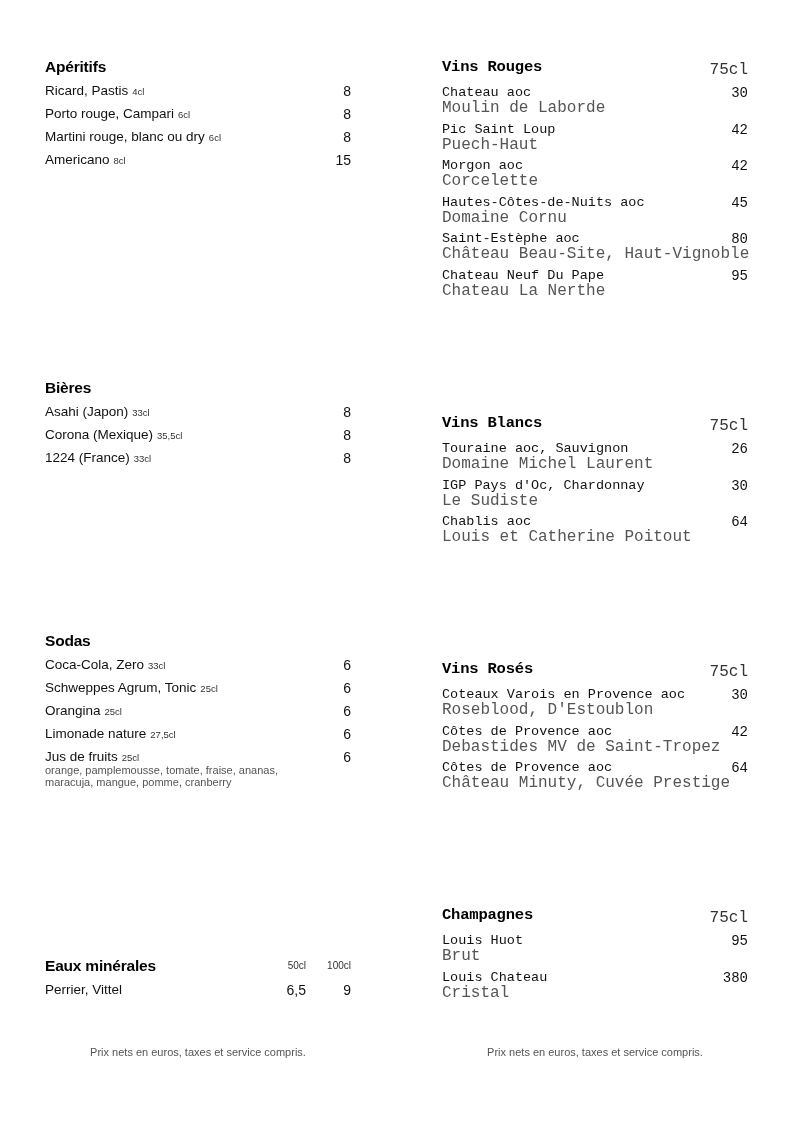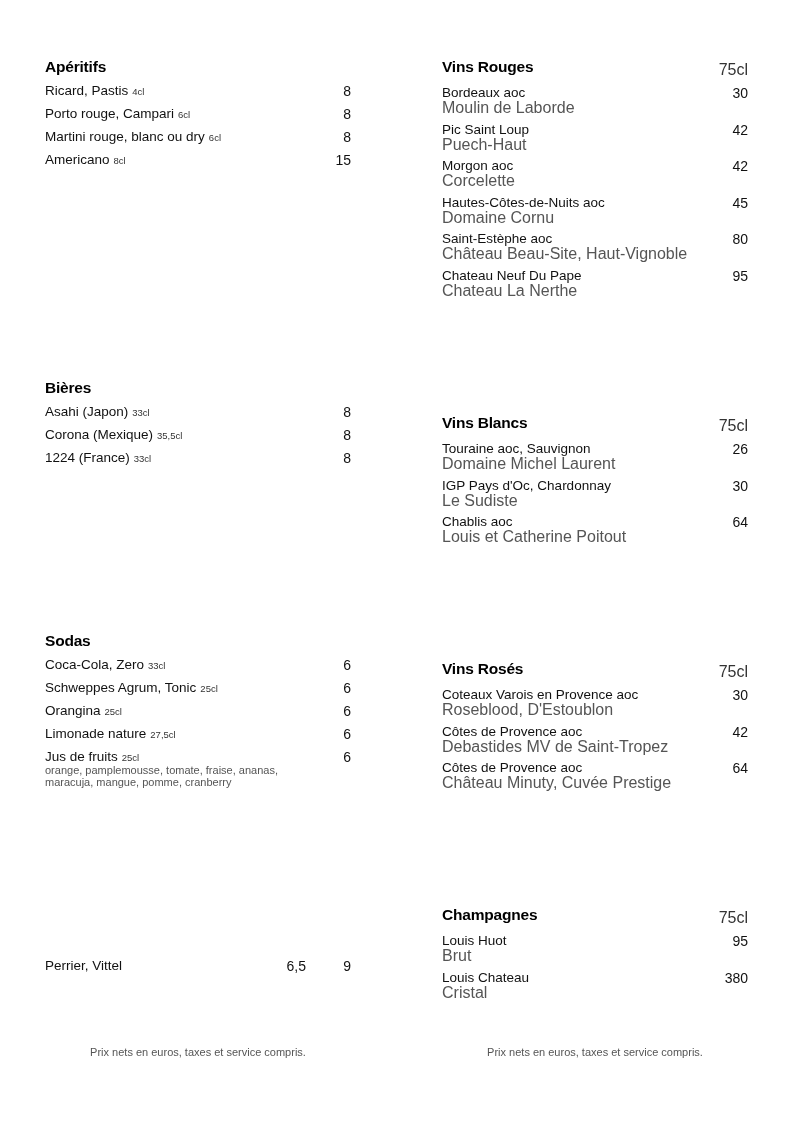--- a/index.html
+++ b/index.html
@@ -1,20 +1,20 @@
 <!DOCTYPE html>
 <html><head>
 <meta charset="utf-8">
 <style>
   html, body { margin:0; padding:0; background:#ffffff; }
   body { width:793px; height:1122px; position:relative; overflow:hidden;
          font-family:"Liberation Sans", sans-serif; color:#111; }
   .section { position:absolute; }
   .left { left:45px; width:306px; }
-  .right { left:442px; width:306px; }
+  .right { left:442px; width:306px;font-family:Liberation Mono, monospace; }
   .sec-head { position:relative; height:24px; }
   .sec-title { font-weight:bold; font-size:15.5px; letter-spacing:-0.2px; color:#000; position:absolute; left:0; top:0; }
   .sec-unit { position:absolute; right:0; top:3px; font-size:16px; color:#333; }
   .row { position:relative; font-size:13.5px; line-height:18px; height:23px; }
   .row .name { position:absolute; left:0; top:0; white-space:nowrap; }
   .row .vol { font-size:9.5px; color:#333; margin-left:4px; }
   .row .price { position:absolute; right:0; top:0; font-size:14px; }
   .wine { position:relative; height:36.5px; }
   .wine .name { position:absolute; left:0; top:0; font-size:13.5px; line-height:16px; white-space:nowrap; }
   .wine .sub { position:absolute; left:0; top:14px; font-size:16px; color:#555; white-space:nowrap; }
@@ -91,36 +91,41 @@
     <span class="name"><span>Jus de fruits</span><span class="vol">25cl</span></span>
     <span class="price">6</span>
     <div class="juice-desc">
       <div>orange, pamplemousse, tomate, fraise, ananas,</div>
       <div>maracuja, mangue, pomme, cranberry</div>
     </div>
   </div>
 </div>
 
 <div class="section left" style="top:957px;">
+  <div class="sec-head">
+    <span class="sec-title">Eaux minérales</span>
+    <span class="water-col" style="right:45px;">50cl</span>
+    <span class="water-col" style="right:0;">100cl</span>
+  </div>
   <div class="row">
     <span class="name">Perrier, Vittel</span>
     <span class="water-price" style="right:45px;">6,5</span>
     <span class="water-price" style="right:0;">9</span>
   </div>
 </div>
 
 <div class="footer" style="left:45px;">Prix nets en euros, taxes et service compris.</div>
 
 <div class="section right" style="top:58px;">
   <div class="sec-head" style="height:27px;">
       <span class="sec-title">Vins Rouges</span>
       <span class="sec-unit">75cl</span>
     </div>
   <div class="wine">
-      <span class="name">Bordeaux aoc</span>
+      <span class="name">Chateau aoc</span>
       <span class="sub">Moulin de Laborde</span>
       <span class="price">30</span>
     </div>
   <div class="wine">
       <span class="name">Pic Saint Loup</span>
       <span class="sub">Puech-Haut</span>
       <span class="price">42</span>
     </div>
   <div class="wine">
       <span class="name">Morgon aoc</span>

